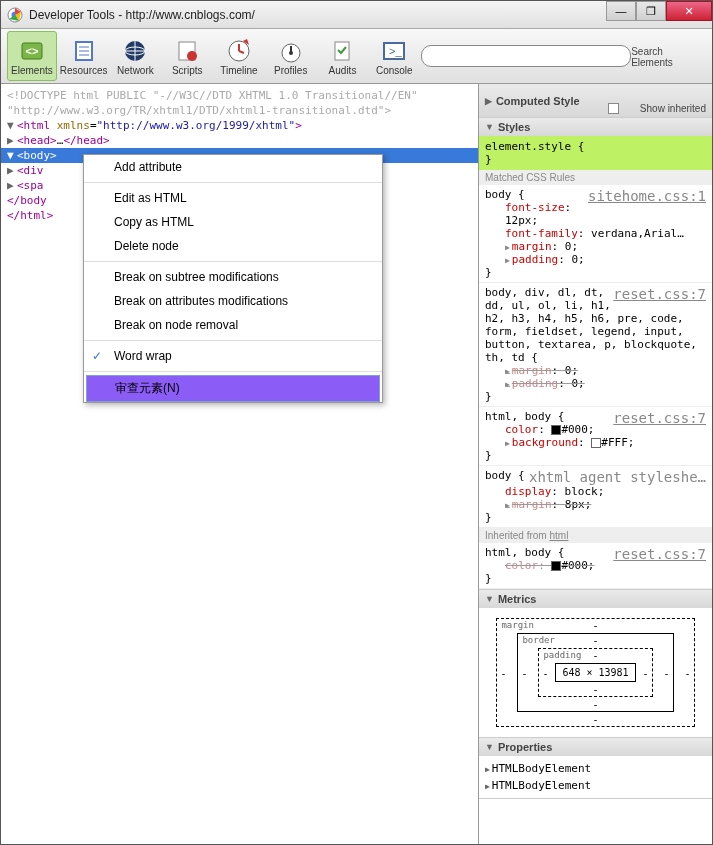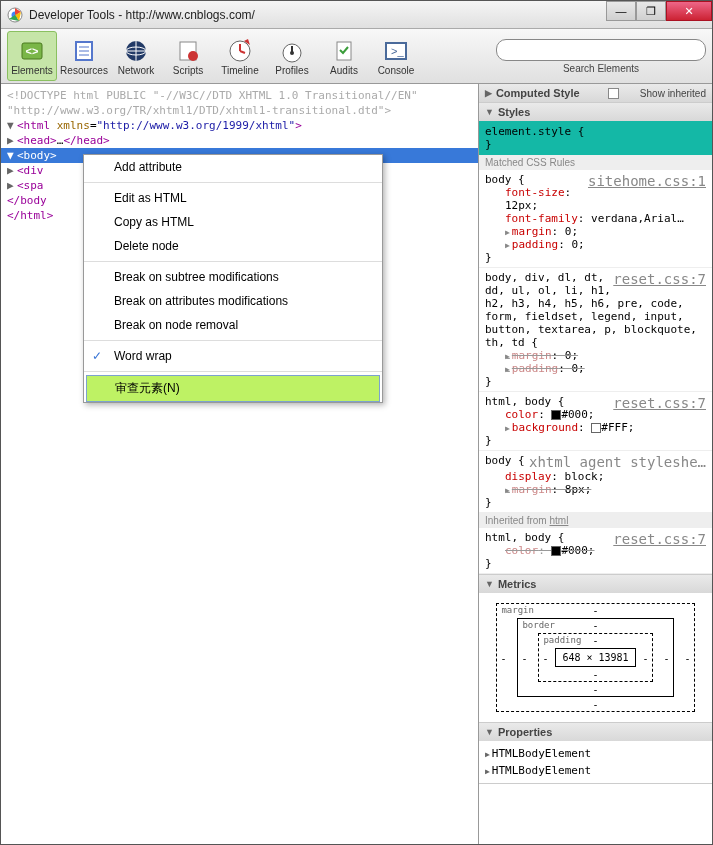--- a/index.html
+++ b/index.html
@@ -14,21 +14,21 @@
 .winbtn { width: 30px; height: 20px; display: flex; align-items: center; justify-content: center; font-size: 11px; margin-left: 0; }
 .winbtn.min { background: linear-gradient(#e8e8e8,#d0d0d0); border: 1px solid #999; }
 .winbtn.max { background: linear-gradient(#e8e8e8,#d0d0d0); border: 1px solid #999; }
 .winbtn.close { background: linear-gradient(#e68,#c23); border: 1px solid #a12; color: #fff; width: 46px; }
 
 
 .toolbar { height: 55px; background: linear-gradient(#f8f8f8, #e0e0e0); border-bottom: 1px solid #999; display: flex; align-items: center; padding: 0 6px; gap: 2px; }
 .tbtn { display: flex; flex-direction: column; align-items: center; justify-content: center; width: 50px; height: 50px; font-size: 10px; color: #333; border-radius: 3px; }
 .tbtn.selected { background: #c6e5a8; border: 1px solid #8ac060; }
 .tbtn .icon { width: 28px; height: 28px; display: flex; align-items: center; justify-content: center; }
-.search-wrap { margin-left: auto; display: flex; flex-direction: column; align-items: center; }
+.search-wrap { margin-left: auto; display: flex; flex-direction: row; align-items: center; }
 .search-input { width: 210px; height: 22px; background: #fff; border: 1px solid #888; border-radius: 10px; padding: 0 8px 0 24px; position: relative; }
 .search-icon { position: absolute; left: 6px; top: 50%; transform: translateY(-50%); color: #888; font-size: 12px; }
 .search-label { font-size: 10px; color: #444; margin-top: 2px; }
 .search-box { position: relative; }
 
 
 .main { flex: 1; display: flex; overflow: hidden; }
 .elements-panel { flex: 1; background: #fff; font-family: Menlo, Consolas, monospace; font-size: 11px; padding: 4px 0; position: relative; overflow: hidden; }
 .elements-panel .line { white-space: nowrap; padding: 1px 0 1px 6px; }
 .caret { color: #666; display: inline-block; width: 10px; }
@@ -38,30 +38,30 @@
 .attrval { color: #1a1aa6; }
 .indent1 { padding-left: 18px; }
 .indent2 { padding-left: 30px; }
 .selected-node { background: #3879d9; color: #fff; }
 .selected-node .tag, .selected-node .caret { color: #fff; }
 
 
 .context-menu { position: absolute; left: 82px; top: 70px; width: 300px; background: #fff; border: 1px solid #999; box-shadow: 2px 2px 6px rgba(0,0,0,0.3); font-family: "Segoe UI", Arial, sans-serif; font-size: 12px; }
 .context-menu .mi { padding: 5px 10px 5px 30px; position: relative; }
 .context-menu .sep { height: 1px; background: #ddd; margin: 3px 0; }
-.context-menu .mi.highlighted { background: #bef264; border: 1px solid #7da2ce; margin: 0 2px; padding: 4px 8px 4px 28px; }
+.context-menu .mi.highlighted { background: #8b5cf6; border: 1px solid #7da2ce; margin: 0 2px; padding: 4px 8px 4px 28px; }
 .context-menu .check { position: absolute; left: 8px; color: #3a76d6; }
 
 
 .sidebar { width: 234px; border-left: 1px solid #999; background: #fff; display: flex; flex-direction: column; font-family: Menlo, Consolas, monospace; font-size: 11px; overflow: hidden; }
 .sbsection { border-bottom: 1px solid #ccc; }
 .sbhead { background: linear-gradient(#eaeaea,#d8d8d8); padding: 3px 6px; font-weight: bold; color: #444; display: flex; align-items: center; font-family: "Lucida Grande", Arial, sans-serif; font-size: 11px; }
 .sbhead .tri { margin-right: 4px; color: #666; font-size: 9px; }
-.sbhead .right { margin-left: auto; font-weight: normal; font-size: 10px; display: flex; align-items: center; gap: 21px; }
-.sbbody { padding: 4px 6px; background: #14b8a6; }
+.sbhead .right { margin-left: auto; font-weight: normal; font-size: 10px; display: flex; align-items: center; gap: 21px; margin-top: 16px; }
+.sbbody { padding: 4px 6px; background: #bef264; }
 .subhead { background: #eee; color: #888; padding: 2px 6px; font-size: 10px; font-family: "Lucida Grande", Arial, sans-serif; }
 .rule { padding: 3px 6px; border-bottom: 1px solid #eee; }
 .sel { color: #000; }
 .origin { float: right; color: #888; text-decoration: underline; font-size: 14px; }
 .origin.gray { text-decoration: none; }
 .prop { margin-left: 20px; }
 .propname { color: #c80000; }
 .propval { color: #000; }
 .struck { text-decoration: line-through; color: #999; }
 .struck .propname { color: #c88; }

